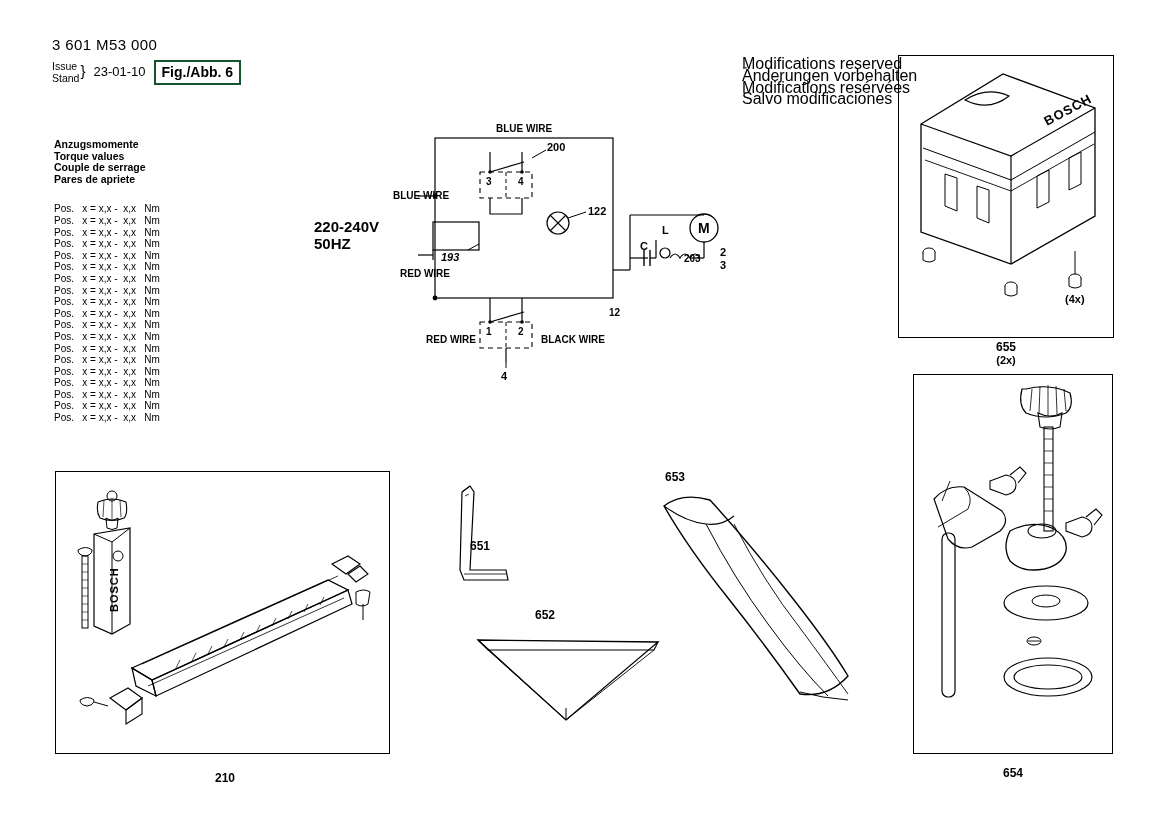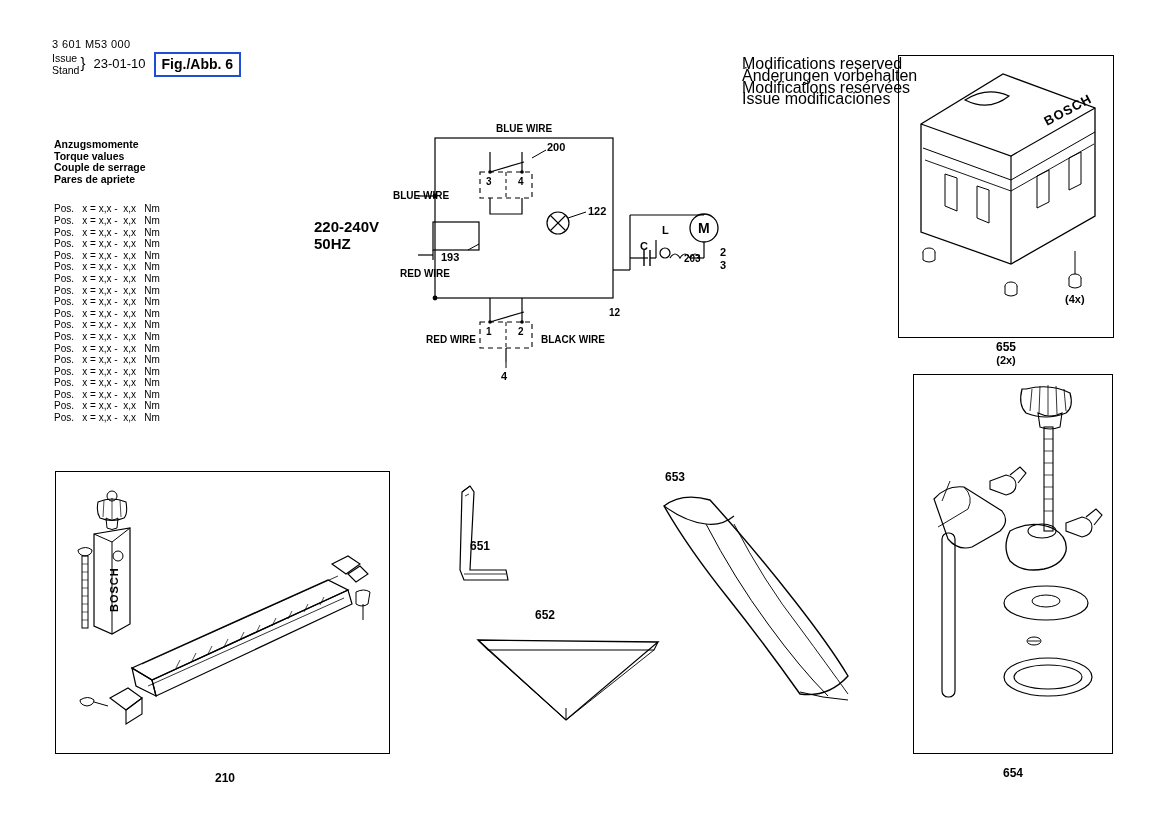--- a/index.html
+++ b/index.html
@@ -9,27 +9,27 @@
     font-family:"Liberation Sans", sans-serif;
     color:#000;
     position:relative;
     overflow:hidden;
   }
   .page{position:absolute;left:0;top:0;width:1169px;height:826px;}
   .abs{position:absolute;}
 
   
   #header{left:52px;top:38px;width:260px;font-size:11px;line-height:13px;}
-  #header .partno{font-size:11px;letter-spacing:.4px;margin-bottom:1px;}
+  #header .partno{font-size:15px;letter-spacing:.4px;margin-bottom:9px;}
   #hdr-row{display:flex;align-items:flex-start;}
   #issue-stand{font-size:10.5px;line-height:12px;position:relative;padding-right:6px;}
   #issue-stand .brace{position:absolute;right:0;top:-1px;font-size:15px;line-height:24px;}
   #date{font-size:13px;line-height:24px;padding:0 6px 0 8px;}
   #figbox{
-    border:2px solid #1d4ed8;font-weight:bold;font-size:14px;
+    border:2px solid #14532d;font-weight:bold;font-size:14px;
     padding:2px 6px 3px 6px;line-height:16px;margin-left:2px;
   }
 
   
   #torque{left:54px;top:139px;font-size:10.5px;line-height:11.6px;}
   #torque .head{line-height:11.6px;font-weight:bold;}
   #torque .rows{margin-top:18px;}
   #torque .row{white-space:pre;font-size:10px;line-height:11.6px;}
 
   
@@ -96,21 +96,21 @@
       <div class="row">Pos.   x = x,x -  x,x   Nm</div>
       <div class="row">Pos.   x = x,x -  x,x   Nm</div>
       <div class="row">Pos.   x = x,x -  x,x   Nm</div>
     </div>
   </div>
 
   <div class="abs" id="mods">
     <div>Modifications reserved</div>
     <div>Änderungen vorbehalten</div>
     <div>Modifications resérvées</div>
-    <div>Issue modificaciones</div>
+    <div>Salvo modificaciones</div>
   </div>
 
   <div class="abs" id="wiring">
     <svg width="420" height="280" viewBox="0 0 420 280">
 
       <rect x="135" y="28" width="178" height="160" class="ln" stroke-width="1.2"></rect>
 
       <rect x="133" y="112" width="46" height="28" class="ln" stroke-width="1.2" fill="#fff"></rect>
 
       <circle cx="135" cy="86" r="2.4" fill="#000"></circle>
@@ -187,21 +187,21 @@
     <span class="wlabel" style="left:196px;top:13px;">BLUE WIRE</span>
     <span class="wlabel" style="left:93px;top:80px;">BLUE WIRE</span>
     <span class="wlabel" style="left:100px;top:158px;">RED WIRE</span>
     <span class="wlabel" style="left:126px;top:224px;">RED WIRE</span>
     <span class="wlabel" style="left:241px;top:224px;">BLACK WIRE</span>
 
     <span class="wnum" style="left:247px;top:31px;">200</span>
     <span class="wnum" style="left:186px;top:66px;font-size:10px;">3</span>
     <span class="wnum" style="left:218px;top:66px;font-size:10px;">4</span>
     <span class="wnum" style="left:288px;top:95px;">122</span>
-    <span class="wnum" style="left:141px;top:141px;">193</span>
+    <span class="wnum" style="left:141px;top:141px;font-style:italic;">193</span>
     <span class="wnum" style="left:309px;top:155px;font-size:10px;margin-top:42px;">12</span>
     <span class="wnum" style="left:340px;top:130px;font-weight:bold;">C</span>
     <span class="wnum" style="left:362px;top:114px;font-weight:bold;">L</span>
     <span class="wnum" style="left:384px;top:143px;font-size:10px;">203</span>
     <span class="wnum" style="left:398px;top:110px;font-size:14px;font-weight:bold;">M</span>
     <span class="wnum" style="left:420px;top:136px;">2</span>
     <span class="wnum" style="left:420px;top:149px;">3</span>
     <span class="wnum" style="left:186px;top:216px;font-size:10px;">1</span>
     <span class="wnum" style="left:218px;top:216px;font-size:10px;">2</span>
     <span class="wnum" style="left:201px;top:260px;">4</span>

